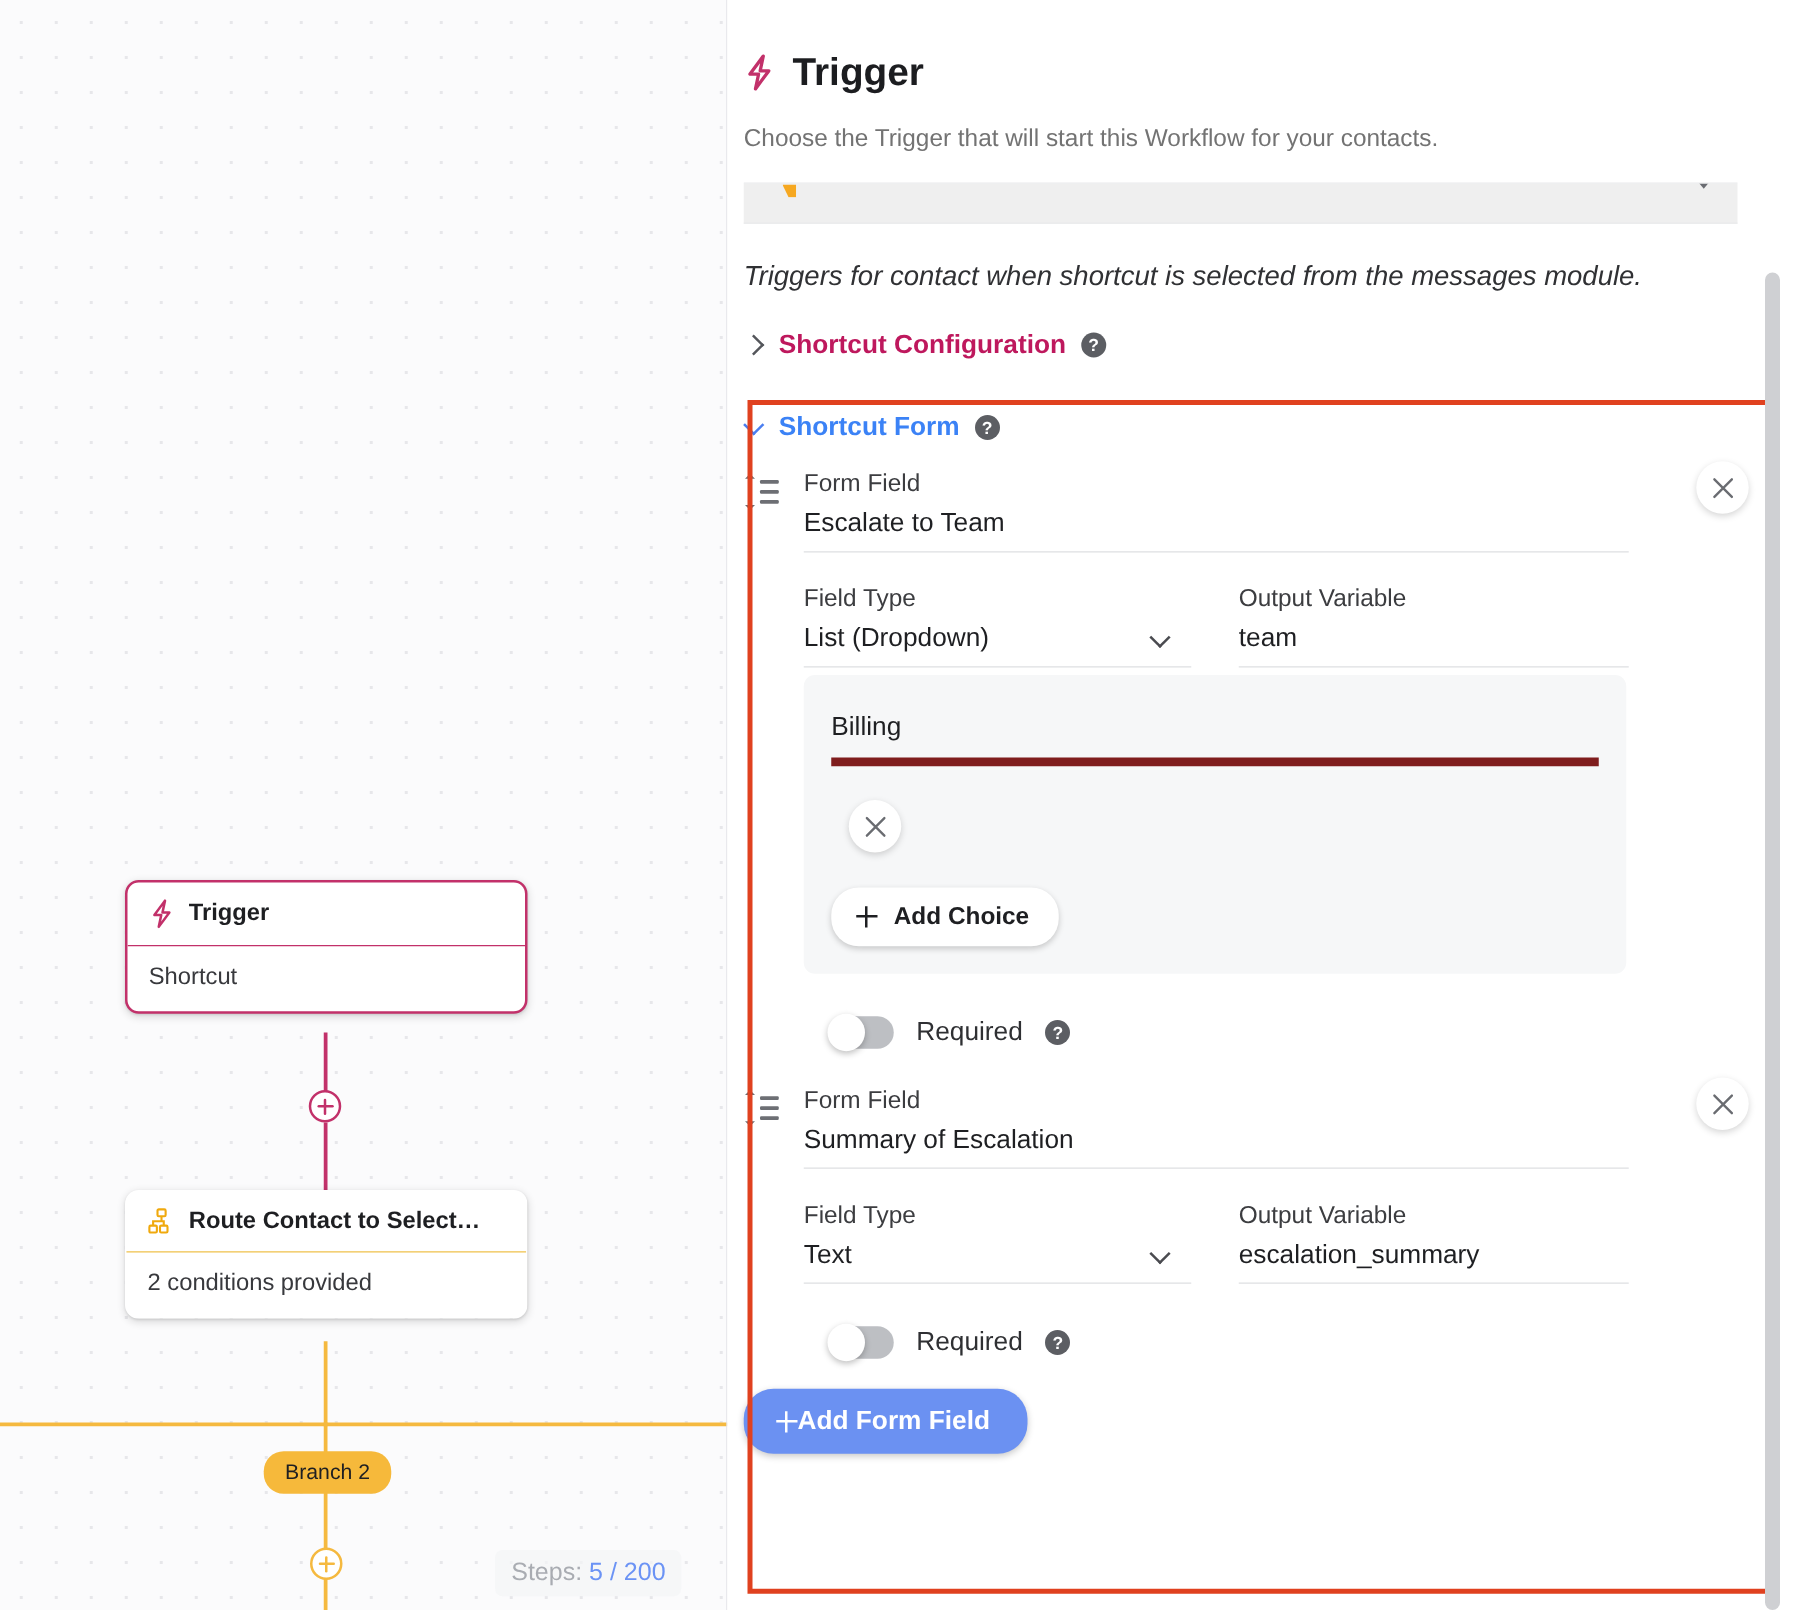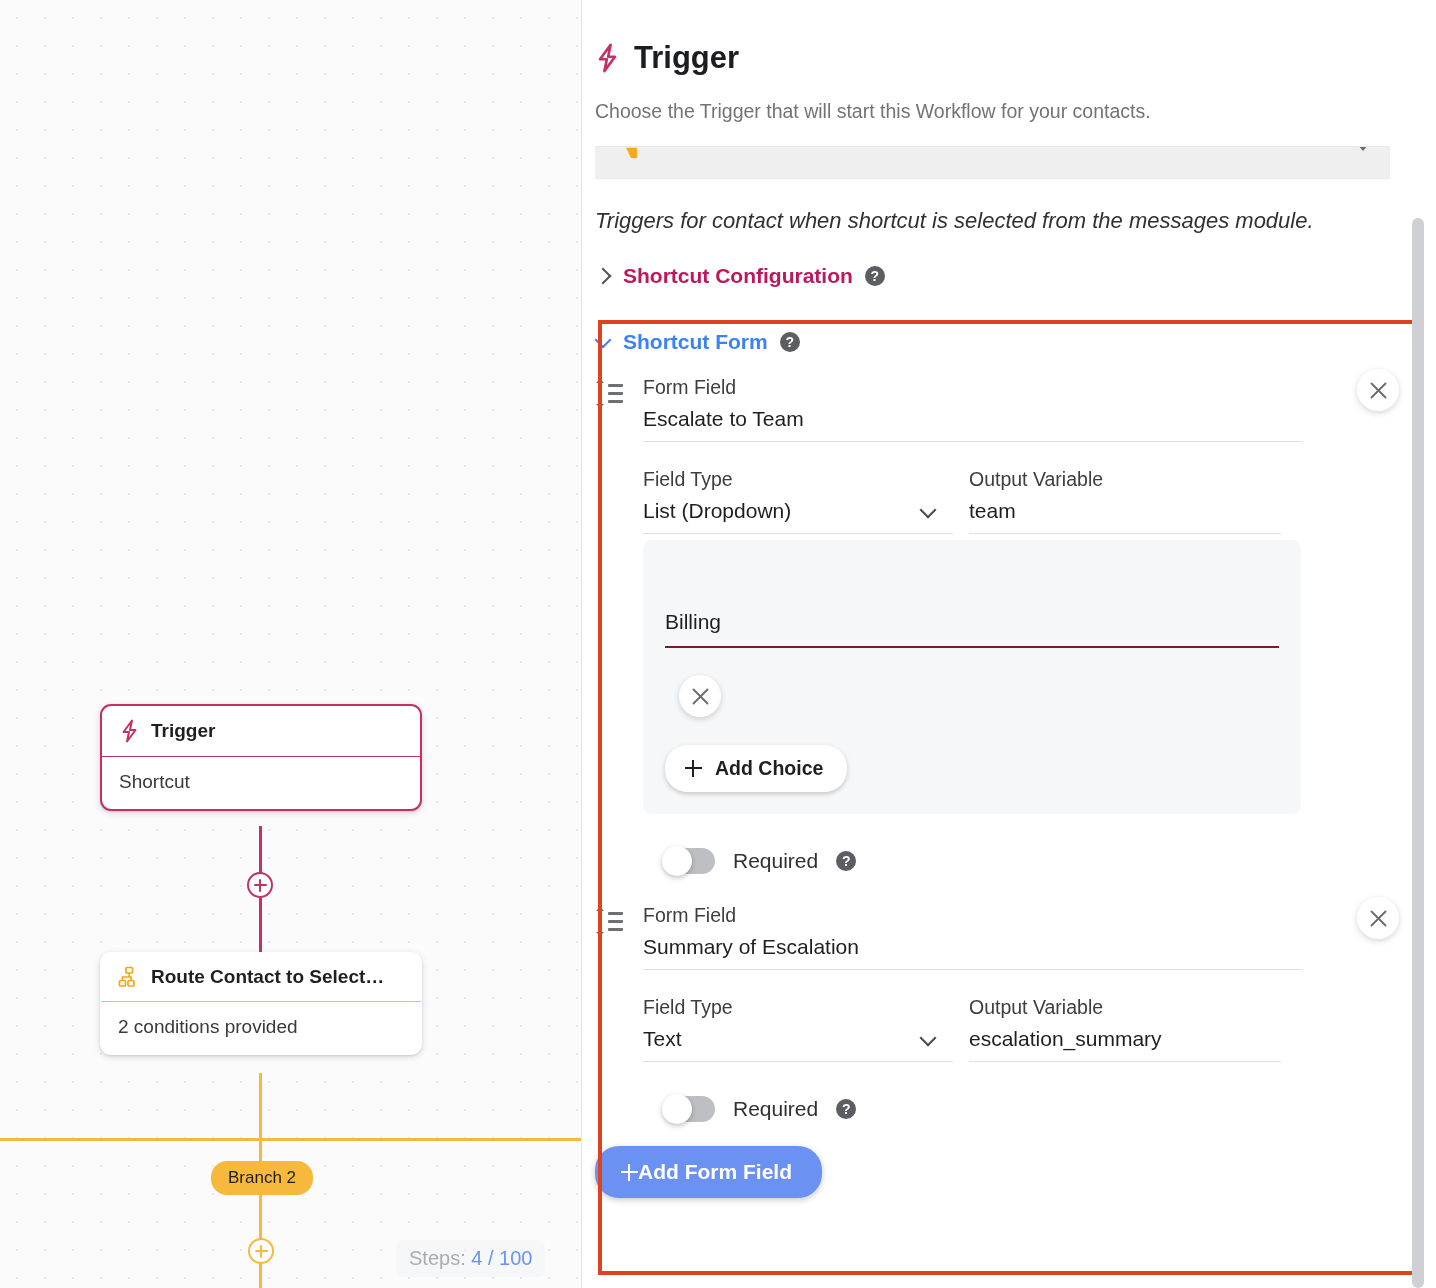--- a/index.html
+++ b/index.html
@@ -218,21 +218,21 @@
     font-size: 21px; color: #1e1f22;
     border: none; border-bottom: 1px solid #dedfe2;
     background: transparent; outline: none;
     padding: 8px 0 10px 0;
     width: 660px;
     font-family: "Liberation Sans", sans-serif;
     display: block;
   }
   .ff-main { flex: 1 1 auto; }
 
-  .ff-grid { display: flex; gap: 16px; padding-top: 26px; }
+  .ff-grid { display: flex; gap: 38px; padding-top: 26px; }
   .ff-col-type { width: 310px; }
   .ff-col-var { width: 312px; }
 
   .select-line {
     position: relative;
     border-bottom: 1px solid #dedfe2;
     padding: 8px 0 10px 0;
     cursor: pointer;
   }
   .select-line .val { font-size: 21px; color: #1e1f22; }
@@ -259,26 +259,25 @@
     margin: 6px 0 0 0;
     background: #f6f7f8;
     border-radius: 9px;
     padding: 22px 22px 22px 22px;
     width: 658px;
     position: relative;
   }
   .choice-row { position: relative; display: flex; align-items: center; }
   .choice-input {
     font-size: 21px; color: #1e1f22;
-    border: none; border-bottom: 2px solid #7f1d1d;
+    border: none; border-bottom: 7px solid #7f1d1d;
     background: transparent; outline: none;
     padding: 8px 0 12px 0;
     width: 100%;
     font-family: "Liberation Sans", sans-serif;
-    margin-top: 40px;
   }
   .choice-row.with-x .choice-input { width: 548px; }
   .choice-gap { height: 27px; }
 
   .circle-x {
     width: 42px; height: 42px; border-radius: 50%;
     background: #fff;
     box-shadow: 0 2px 6px rgba(0,0,0,0.17);
     display: flex; align-items: center; justify-content: center;
     cursor: pointer;
@@ -396,21 +395,21 @@
 
     <div class="branch-pill" style="left:211px; top:1161px;">Branch 2</div>
 
     <div class="plus-node yellow" style="left:248px; top:1238px;">
       <span class="bar-h"></span>
       <span class="bar-v"></span>
     </div>
 
     <div class="steps-chip" style="left:396px; top:1240px;">
       <span>Steps:</span>
-      <span class="num">4 / 100</span>
+      <span class="num">5 / 200</span>
     </div>
 
     <div class="canvas-divider"></div>
   </div>
 
   <div class="panel">
 
     <div class="panel-title">
       <span style="display:inline-flex;">
         <svg width="25" height="30" viewBox="0 0 20 24" fill="none">

